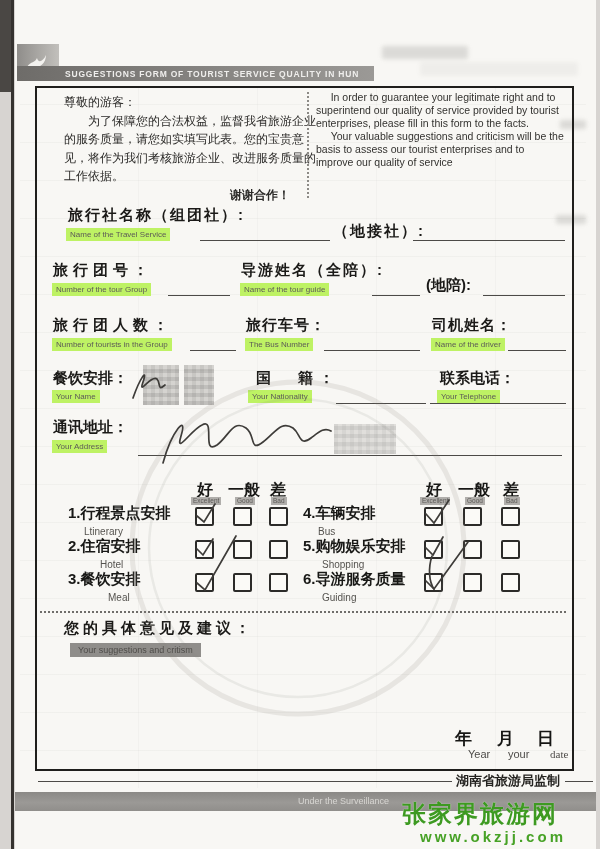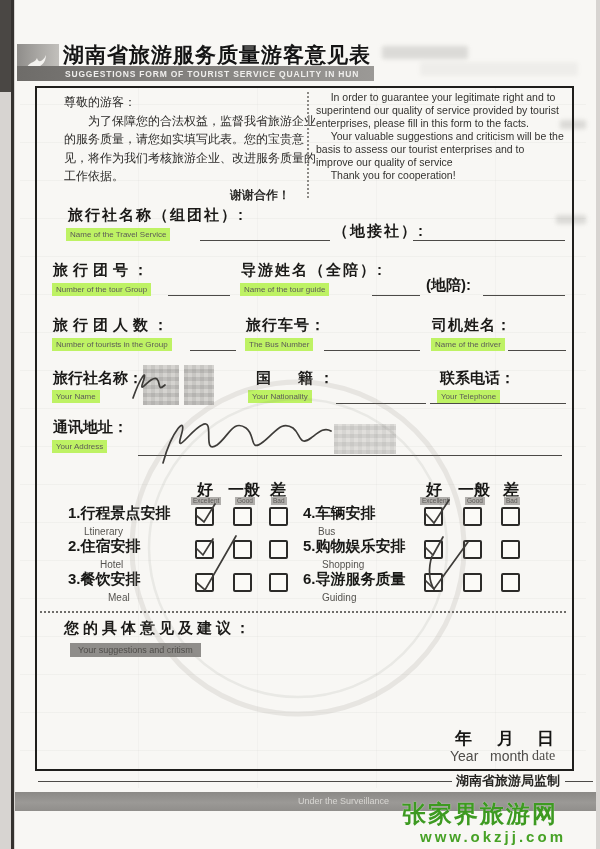--- a/index.html
+++ b/index.html
@@ -43,21 +43,21 @@
   .rate-head{position:absolute;font-weight:bold;font-size:16px;color:#181816;}
   .rate-head-en{position:absolute;background:#b0aeab;color:#5c5a57;font-size:6.5px;line-height:8px;padding:0 2px;}
   .rate-item{position:absolute;font-weight:bold;font-size:15px;color:#181816;white-space:nowrap;}
   .rate-item-en{position:absolute;font-size:10px;color:#55534f;}
   .cb{position:absolute;width:15px;height:15px;border:2px solid #2c2b29;border-radius:2px;background:#fbfaf7;}
   .dotted-sep{position:absolute;left:40px;top:611px;width:526px;border-top:2px dotted #6f6d6a;}
   .sugg-zh{position:absolute;left:64px;top:619px;font-size:15px;font-weight:bold;letter-spacing:4px;color:#1b1a18;}
   .sugg-en{position:absolute;left:70px;top:643px;background:#8f8d8a;color:#4e4c49;font-size:9px;padding:2px 8px;}
   
   .date-zh{position:absolute;font-size:17px;font-weight:bold;color:#161614;}
-  .date-en{position:absolute;font-size:14px;color:#4e4c49;}
+  .date-en{position:absolute;font-size:11px;color:#4e4c49;margin-left:18px;}
   
   .footer-rule-l{position:absolute;left:38px;top:781px;width:414px;border-top:1.5px solid #4c4a47;}
   .footer-rule-r{position:absolute;left:565px;top:781px;width:28px;border-top:1.5px solid #4c4a47;}
   .issuer{position:absolute;left:456px;top:772px;font-size:13px;font-weight:bold;color:#242320;}
   .footer-bar{position:absolute;left:15px;top:792px;width:581px;height:19px;
       background:linear-gradient(180deg,#8b8986,#9b9996 55%,#908e8b);}
   .footer-bar-text{position:absolute;left:298px;top:796px;font-size:9px;color:rgba(235,234,230,.75);}
   .site-name{position:absolute;left:402px;top:798px;font-size:24px;font-weight:bold;
       text-shadow:0 0 1px #f4f8ef;letter-spacing:2px;}
   .site-url{position:absolute;left:420px;top:828px;font-size:15px;font-weight:bold;letter-spacing:3px;}
@@ -75,37 +75,35 @@
   <div class="ghost-blob" style="left:382px;top:46px;width:86px;height:13px;"></div>
   <div class="ghost-blob" style="left:420px;top:62px;width:158px;height:14px;opacity:.35;"></div>
   <div class="ghost-blob" style="left:560px;top:120px;width:26px;height:9px;"></div>
   <div class="ghost-blob" style="left:556px;top:215px;width:30px;height:9px;"></div>
 
   <div class="logo-block">
     <svg width="26" height="20" viewBox="0 0 26 20">
       <path d="M2,15 C6,9 10,11 12,6 C13,11 18,10 21,3 C21,11 15,16 8,16 Z" fill="#f3f2ef"></path>
     </svg>
   </div>
-  <div class="title">湖南省旅游服务质量游客意见表</div>
   <div class="subtitle-bar">
     <span>SUGGESTIONS FORM OF TOURIST SERVICE QUALITY IN HUN</span>
   </div>
 
   <div class="form-box"></div>
 
   <div class="intro-zh">
     <div>尊敬的游客：</div>
     <div class="ind">为了保障您的合法权益，监督我省旅游企业的服务质量，请您如实填写此表。您的宝贵意见，将作为我们考核旅游企业、改进服务质量的工作依据。</div>
     <div class="close">谢谢合作！</div>
   </div>
   <div class="intro-divider"></div>
   <div class="intro-en">
     <div class="ind">In order to guarantee your legitimate right and to superintend our quality of service provided by tourist enterprises, please fill in this form to the facts.</div>
     <div class="ind">Your valuable suggestions and criticism will be the basis to assess our tourist enterprises and to improve our quality of service</div>
-    <div class="ind">Thank you for cooperation!</div>
   </div>
 
   <div class="zh-label" style="left:68px;top:206px;letter-spacing:2px;">旅行社名称（组团社）:</div>
   <div class="en-tag" style="left:66px;top:228px;">Name  of  the  Travel  Service</div>
   <div class="uline" style="left:200px;top:240px;width:130px;"></div>
   <div class="zh-label" style="left:333px;top:222px;letter-spacing:2px;">（地接社）:</div>
   <div class="uline" style="left:413px;top:240px;width:152px;"></div>
 
   <div class="zh-label zh-sp" style="left:53px;top:261px;">旅行团号：</div>
   <div class="en-tag" style="left:52px;top:283px;">Number  of  the  tour  Group</div>
@@ -119,21 +117,21 @@
   <div class="zh-label zh-sp" style="left:53px;top:316px;">旅行团人数：</div>
   <div class="en-tag" style="left:52px;top:338px;">Number  of  tourists  in  the  Group</div>
   <div class="uline" style="left:190px;top:350px;width:46px;"></div>
   <div class="zh-label" style="left:246px;top:316px;letter-spacing:1px;">旅行车号：</div>
   <div class="en-tag" style="left:245px;top:338px;">The  Bus  Number</div>
   <div class="uline" style="left:324px;top:350px;width:96px;"></div>
   <div class="zh-label" style="left:432px;top:316px;letter-spacing:1px;">司机姓名：</div>
   <div class="en-tag" style="left:431px;top:338px;">Name  of  the  driver</div>
   <div class="uline" style="left:508px;top:350px;width:58px;"></div>
 
-  <div class="zh-label" style="left:53px;top:369px;">旅行社名称：</div>
+  <div class="zh-label" style="left:53px;top:369px;">餐饮安排：</div>
   <div class="en-tag" style="left:52px;top:390px;">Your  Name</div>
   <div class="mosaic" style="left:143px;top:365px;width:36px;height:40px;"></div>
   <div class="mosaic" style="left:184px;top:365px;width:30px;height:40px;"></div>
   <div class="zh-label" style="left:256px;top:369px;letter-spacing:6px;">国　籍：</div>
   <div class="en-tag" style="left:248px;top:390px;">Your  Nationality</div>
   <div class="uline" style="left:336px;top:403px;width:90px;"></div>
   <div class="zh-label" style="left:440px;top:369px;">联系电话：</div>
   <div class="en-tag" style="left:437px;top:390px;">Your  Telephone</div>
   <div class="uline" style="left:430px;top:403px;width:136px;"></div>
 
@@ -190,21 +188,21 @@
   <div class="cb" style="left:463px;top:573px;"></div>
   <div class="cb" style="left:501px;top:573px;"></div>
 
   <div class="dotted-sep"></div>
   <div class="sugg-zh">您的具体意见及建议：</div>
   <div class="sugg-en">Your suggestions and critism</div>
 
   <div class="date-zh" style="left:455px;top:727px;">年</div>
   <div class="date-en" style="left:450px;top:748px;">Year</div>
   <div class="date-zh" style="left:497px;top:727px;">月</div>
-  <div class="date-en" style="left:490px;top:748px;">month</div>
+  <div class="date-en" style="left:490px;top:748px;">your</div>
   <div class="date-zh" style="left:537px;top:727px;">日</div>
   <div class="date-en" style="left:532px;top:748px;font-family:Liberation Serif, serif;">date</div>
 
   <div class="footer-rule-l"></div>
   <div class="issuer">湖南省旅游局监制</div>
   <div class="footer-rule-r"></div>
   <div class="footer-bar"></div>
   <div class="footer-bar-text">Under the Surveillance</div>
   <div class="site-name" id="siteName" style="color: rgb(61, 154, 33);">张家界旅游网</div>
   <div class="site-url" id="siteUrl" style="color: rgb(71, 162, 38);">www.okzjj.com</div>

